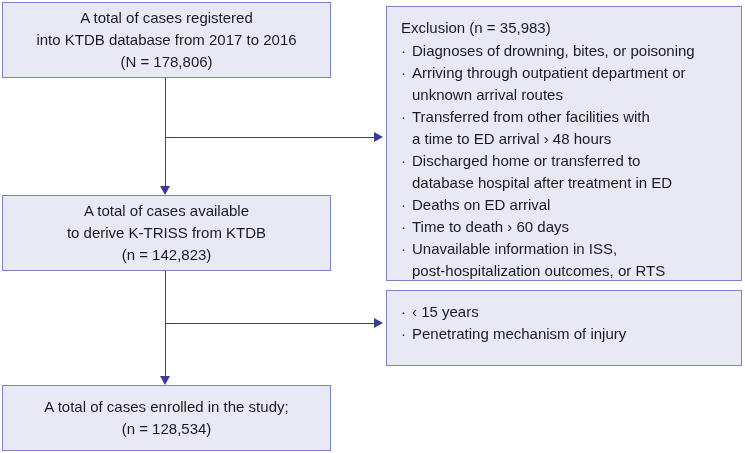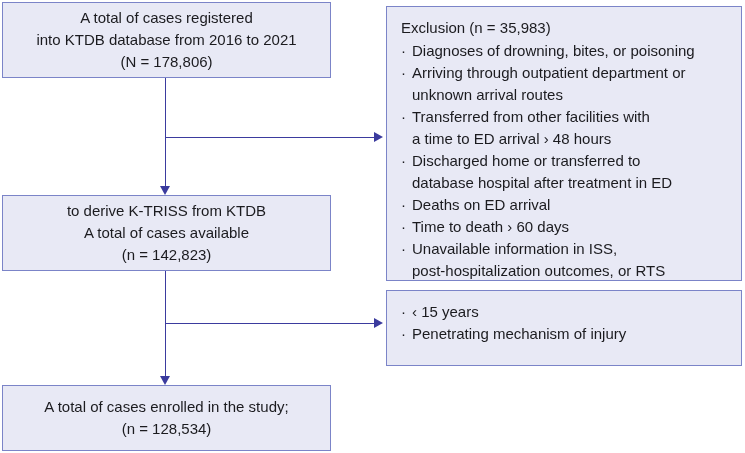--- a/index.html
+++ b/index.html
@@ -111,27 +111,27 @@
   <div class="arrow right" style="left:374px; top:132px;"></div>
 
   <div class="conn v" style="left:164.5px; top:270px; height:108px;"></div>
   <div class="arrow down" style="left:160px; top:376px;"></div>
 
   <div class="conn h" style="left:164.5px; top:322.5px; width:210px;"></div>
   <div class="arrow right" style="left:374px; top:318px;"></div>
 
   <div class="node centered" style="left:2px; top:2px; width:329px; height:76px;">
     <span class="node-line">A total of cases registered</span>
-    <span class="node-line">into KTDB database from 2016 to 2021</span>
+    <span class="node-line">into KTDB database from 2017 to 2016</span>
     <span class="node-line">(N = 178,806)</span>
   </div>
 
   <div class="node centered" style="left:2px; top:195px; width:329px; height:76px;">
+    <span class="node-line">A total of cases available</span>
     <span class="node-line">to derive K-TRISS from KTDB</span>
-    <span class="node-line">A total of cases available</span>
     <span class="node-line">(n = 142,823)</span>
   </div>
 
   <div class="node centered" style="left:2px; top:385px; width:329px; height:66px;">
     <span class="node-line">A total of cases enrolled in the study;</span>
     <span class="node-line">(n = 128,534)</span>
   </div>
 
   <div class="node listbox" style="left:386px; top:6px; width:356px; height:275px;">
     <span class="excl-title">Exclusion (n = 35,983)</span>

